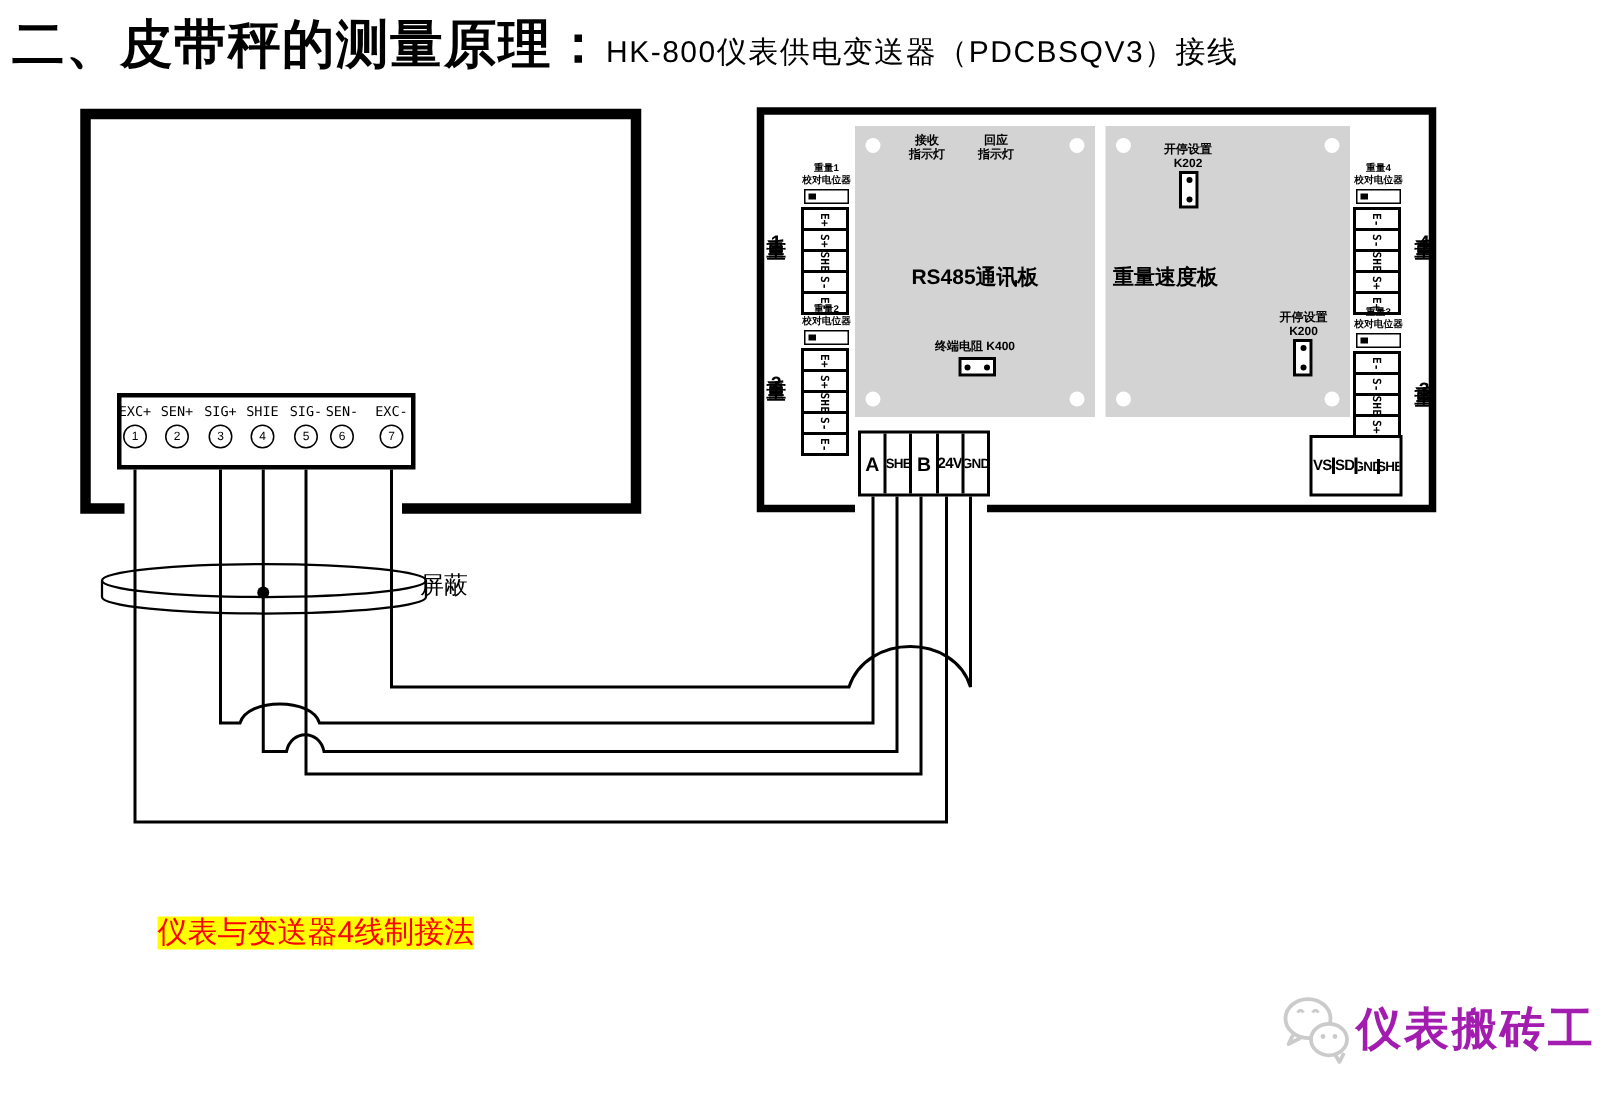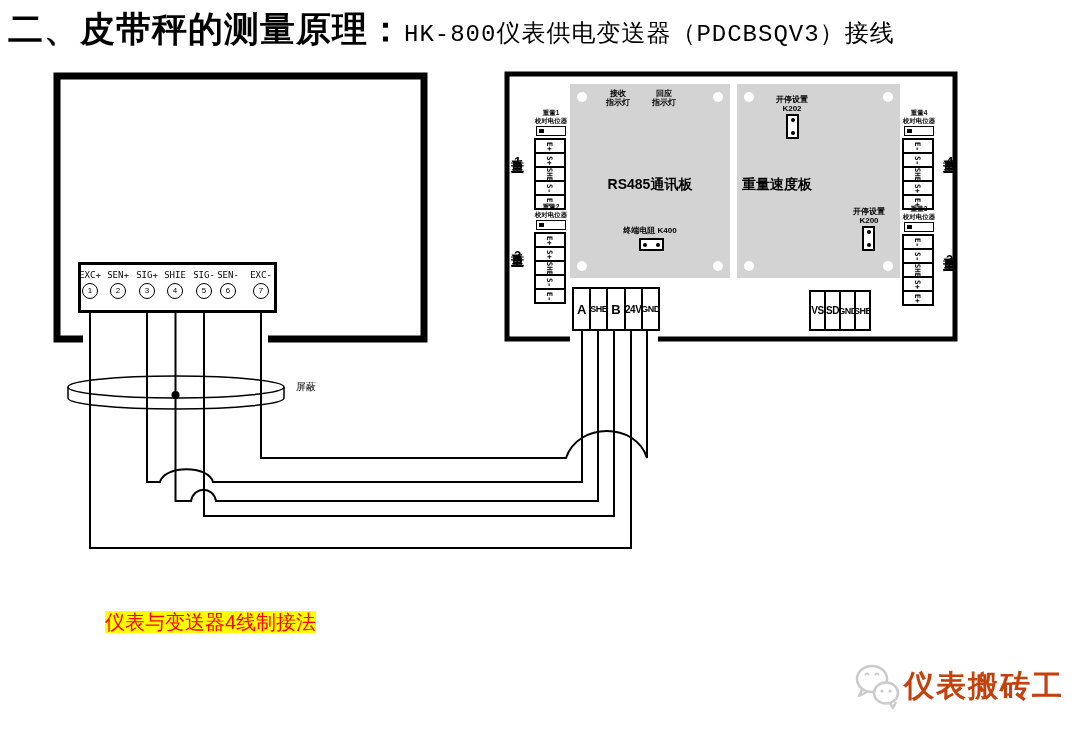--- a/index.html
+++ b/index.html
@@ -1,21 +1,21 @@
 <!DOCTYPE html>
 <html><head>
 <meta charset="utf-8">
 <style>
   html,body{margin:0;padding:0;background:#fff;}
   #canvas{position:relative;width:1080px;height:736px;background:#fff;overflow:hidden;
           font-family:"Liberation Sans",sans-serif;color:#000;}
   
   .titlebar{position:absolute;left:8px;top:6px;white-space:nowrap;}
   .t1{font-family:"Liberation Serif",serif;font-weight:bold;font-size:35px;letter-spacing:1px;}
-  .t2{font-family:Liberation Mono, monospace;font-size:24px;letter-spacing:1px;}
+  .t2{font-family:Liberation Sans, sans-serif;font-size:20px;letter-spacing:1px;}
   
   #lines{position:absolute;left:0;top:0;}
   
   .strip{position:absolute;left:78px;top:262px;width:193px;height:45px;border:3px solid #000;background:#fff;}
   .term{position:absolute;top:270px;width:30px;text-align:center;}
   .tlbl{font-family:"DejaVu Sans Mono",monospace;font-weight:normal;font-size:9px;letter-spacing:0px;}
   .tcirc{width:14px;height:14px;border:1.5px solid #000;border-radius:50%;margin:3px auto 0 auto;
          font-size:8px;line-height:14px;text-align:center;background:#fff;}
   
   .board{position:absolute;background:#d3d3d3;}
@@ -35,29 +35,29 @@
   .wcell{height:12px;border-bottom:2px solid #000;display:flex;align-items:center;justify-content:center;}
   .wcell:last-child{border-bottom:none;}
   .rot{display:inline-block;transform:rotate(90deg);font-weight:bold;font-size:7.5px;font-family:"DejaVu Sans Mono",monospace;}
   .wside{position:absolute;writing-mode:vertical-rl;text-orientation:upright;font-weight:bold;font-size:13px;letter-spacing:3px;}
   .tblock{position:absolute;display:flex;background:#fff;border:2.5px solid #000;}
   .tblock .cell{flex:1;border-right:2.5px solid #000;display:flex;align-items:center;justify-content:center;
                 font-weight:bold;overflow:hidden;}
   .tblock .cell:last-child{border-right:none;}
   .f13{font-size:13px;} .f10{font-size:10px;letter-spacing:-0.5px;} .f9{font-size:9px;letter-spacing:-0.5px;}
   
-  .shieldlbl{position:absolute;left:296px;top:380px;font-size:10px;}
+  .shieldlbl{position:absolute;left:280px;top:380px;font-size:16px;}
   
   .note{position:absolute;left:105px;top:560px;font-size:20px;line-height:25px;white-space:pre;}
   .note .row{height:25px;text-align:center;}
   .hl{background:#ffff00;color:#ff0000;}
   .gap{display:inline-block;width:110px;}
   
   .wm{position:absolute;left:852px;top:662px;display:flex;align-items:center;color:#cbcbcb;}
-  .wmtext{font-size:30px;letter-spacing:2px;font-weight:bold;color:#c2410c;text-shadow:1px 1px 0 #fff;}
+  .wmtext{font-size:30px;letter-spacing:2px;font-weight:bold;color:#a21caf;text-shadow:1px 1px 0 #fff;}
 </style>
 </head>
 <body>
 
 <div id="canvas">
 
   <div class="titlebar">
     <span class="t1">二、皮带秤的测量原理：</span><span class="t2">HK-800仪表供电变送器（PDCBSQV3）接线</span>
   </div>
 
@@ -217,21 +217,21 @@
   <div class="wside" style="left:940px;top:246px;">重量3</div>
 
   <div class="tblock" style="left:572px;top:287px;width:84px;height:40px;">
     <div class="cell f13">A</div>
     <div class="cell f9">SHE</div>
     <div class="cell f13">B</div>
     <div class="cell f10">24V</div>
     <div class="cell f9">GND</div>
   </div>
 
-  <div class="tblock" style="left:809px;top:290px;width:58px;height:37px;">
+  <div class="tblock" style="left:873px;top:290px;width:58px;height:37px;align-items:center;">
     <div class="cell f10">VS</div>
     <div class="cell f10">SD</div>
     <div class="cell f9">GND</div>
     <div class="cell f9">SHE</div>
   </div>
 
   <div class="note">
     <div class="row"><span class="hl">仪表与变送器4线制接法</span></div>
     
     

